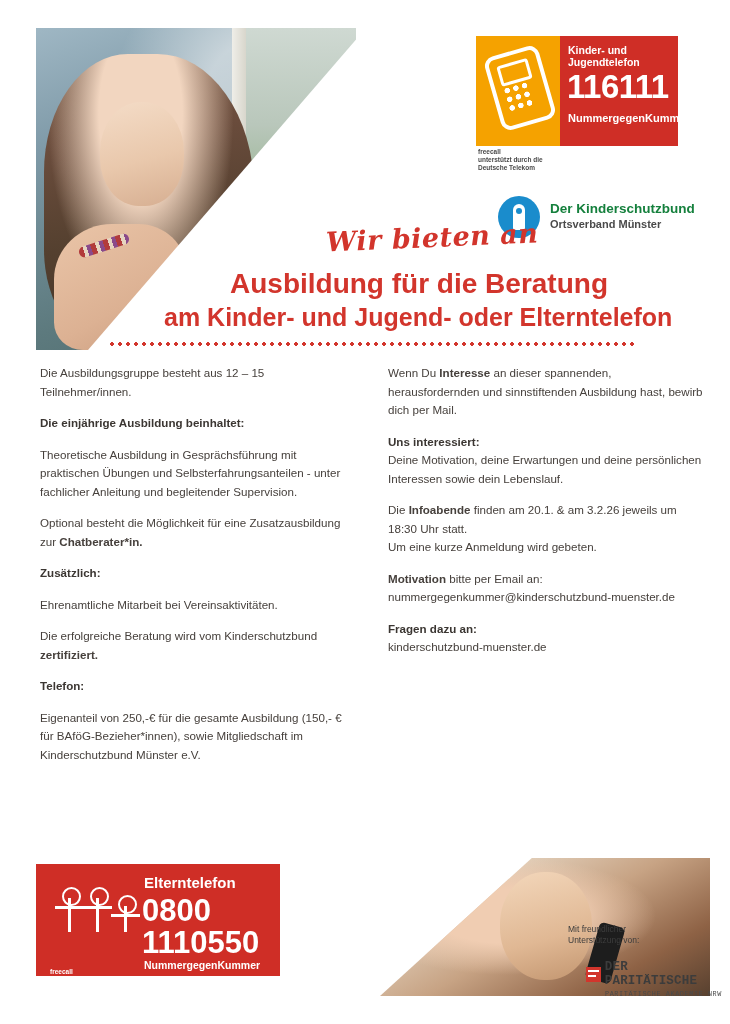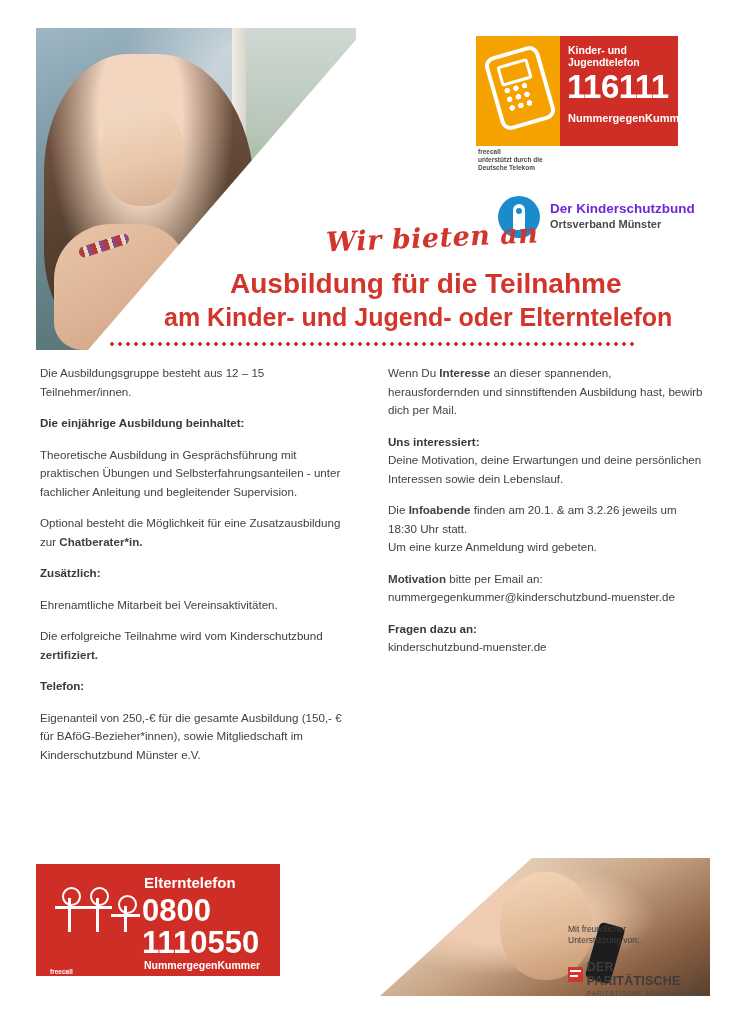--- a/index.html
+++ b/index.html
@@ -206,21 +206,21 @@
     left: 3px; top: 4px;
     width: 6px; height: 6px;
     border-radius: 50%;
     background: #1a8ccc;
   }
   .ksb-text1 {
     position: absolute;
     left: 52px; top: 5px;
     font-size: 13.5px;
     font-weight: bold;
-    color: #6d28d9;
+    color: #15803d;
   }
   .ksb-text2 {
     position: absolute;
     left: 52px; top: 22px;
     font-size: 11px;
     color: #4a4a4a;
     font-weight: bold;
   }
 
   
@@ -395,22 +395,23 @@
 
   .support-text {
     position: absolute;
     left: 560px; top: 924px;
     font-size: 8.5px;
     line-height: 11px;
     color: #3c3c3c;
   }
   .paritaet {
     position: absolute;
-    left: 560px; top: 960px;
+    left: 578px; top: 960px;
     width: 140px;
+    font-family: Liberation Mono, monospace;
   }
   .par-row {
     display: flex;
     align-items: center;
   }
   .par-mark {
     width: 15px; height: 15px;
     background: #d2352c;
     position: relative;
     margin-right: 4px;
@@ -478,35 +479,35 @@
 
   <div class="ksb-logo">
     <div class="ksb-circle">
       <div class="ksb-figure"></div>
     </div>
     <div class="ksb-text1">Der Kinderschutzbund</div>
     <div class="ksb-text2">Ortsverband Münster</div>
   </div>
 
   <div class="script">Wir bieten an</div>
-  <div class="head1">Ausbildung für die Teilnahme</div>
+  <div class="head1">Ausbildung für die Beratung</div>
   <div class="head2">am Kinder- und Jugend- oder Elterntelefon</div>
   <div class="dots"></div>
 
   <div class="col col-left">
     <p>Die Ausbildungsgruppe besteht aus 12 – 15 Teilnehmer/innen.</p>
     <p class="bold">Die einjährige Ausbildung beinhaltet:</p>
     <p>Theoretische Ausbildung in Gesprächsführung mit praktischen Übungen und Selbsterfahrungsanteilen - unter fachlicher Anleitung und begleitender Supervision.</p>
     <p>
       <span>Optional besteht die Möglichkeit für eine Zusatzausbildung zur </span><b>Chatberater*in.</b>
     </p>
     <p class="bold">Zusätzlich:</p>
     <p>Ehrenamtliche Mitarbeit bei Vereinsaktivitäten.</p>
     <p>
-      <span>Die erfolgreiche Teilnahme wird vom Kinderschutzbund </span><b>zertifiziert.</b>
+      <span>Die erfolgreiche Beratung wird vom Kinderschutzbund </span><b>zertifiziert.</b>
     </p>
     <p class="bold">Telefon:</p>
     <p>Eigenanteil von 250,-€ für die gesamte Ausbildung (150,- € für BAföG-Bezieher*innen), sowie Mitgliedschaft im Kinderschutzbund Münster e.V.</p>
   </div>
 
   <div class="col col-right">
     <p>
       <span>Wenn Du </span><b>Interesse</b><span> an dieser spannenden, herausfordernden und sinnstiftenden Ausbildung hast, bewirb dich per Mail.</span>
     </p>
     <p class="bold" style="margin-bottom:0">Uns interessiert:</p>

